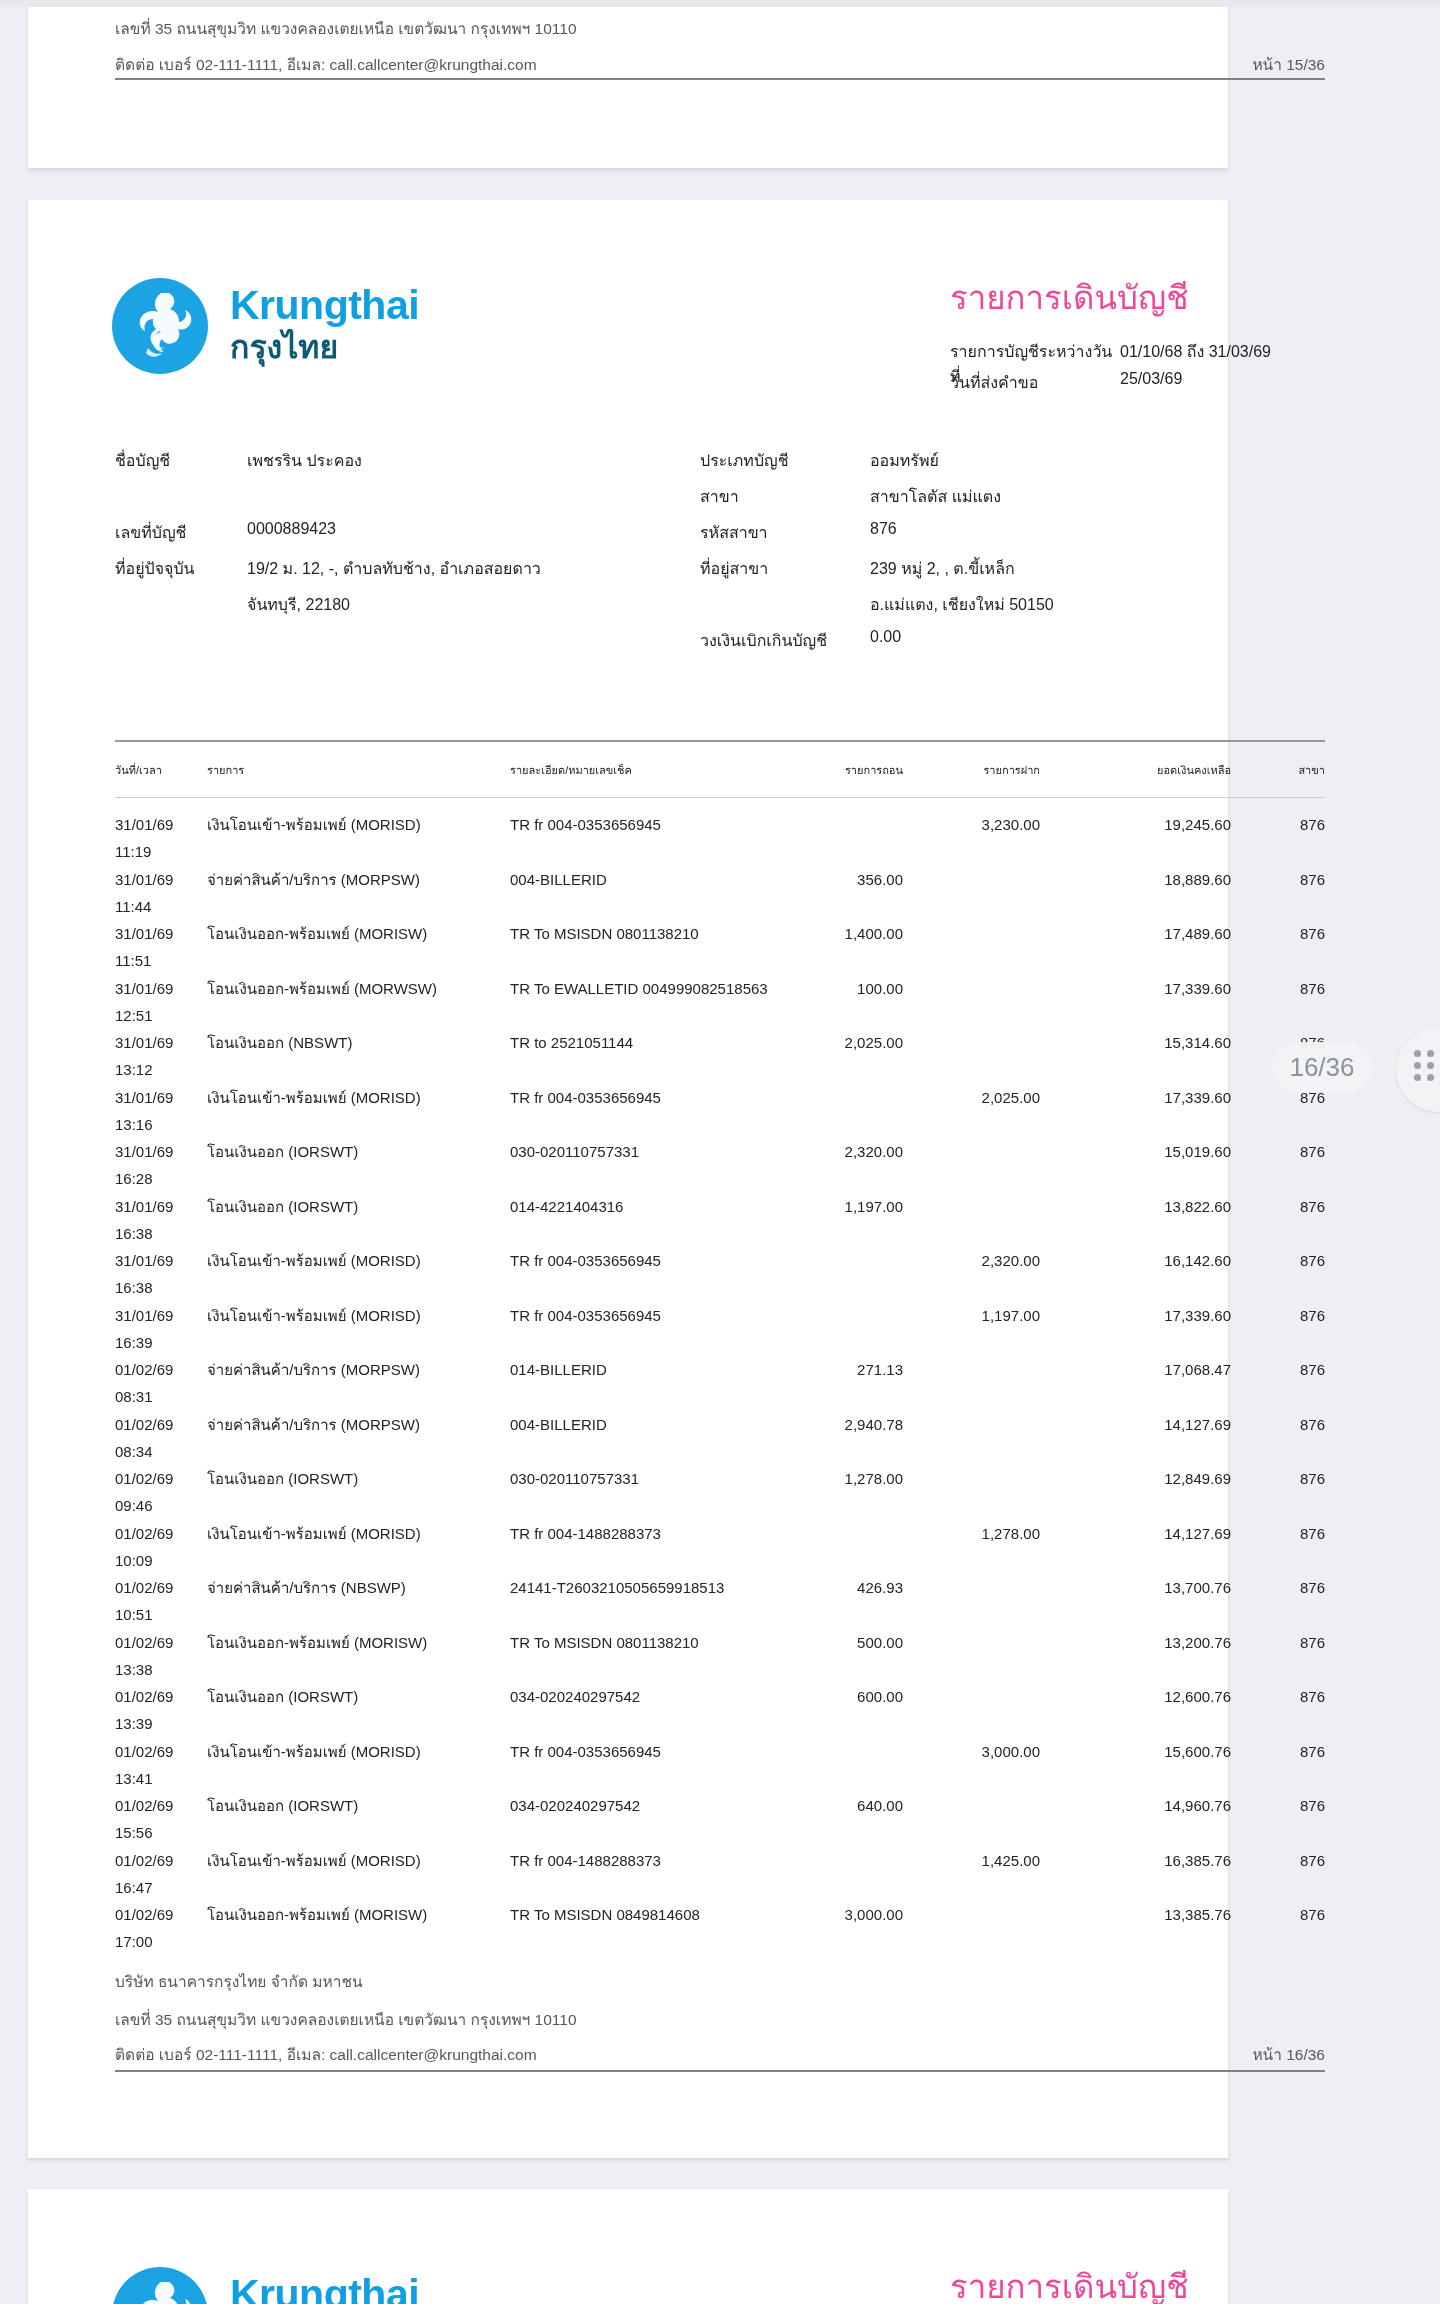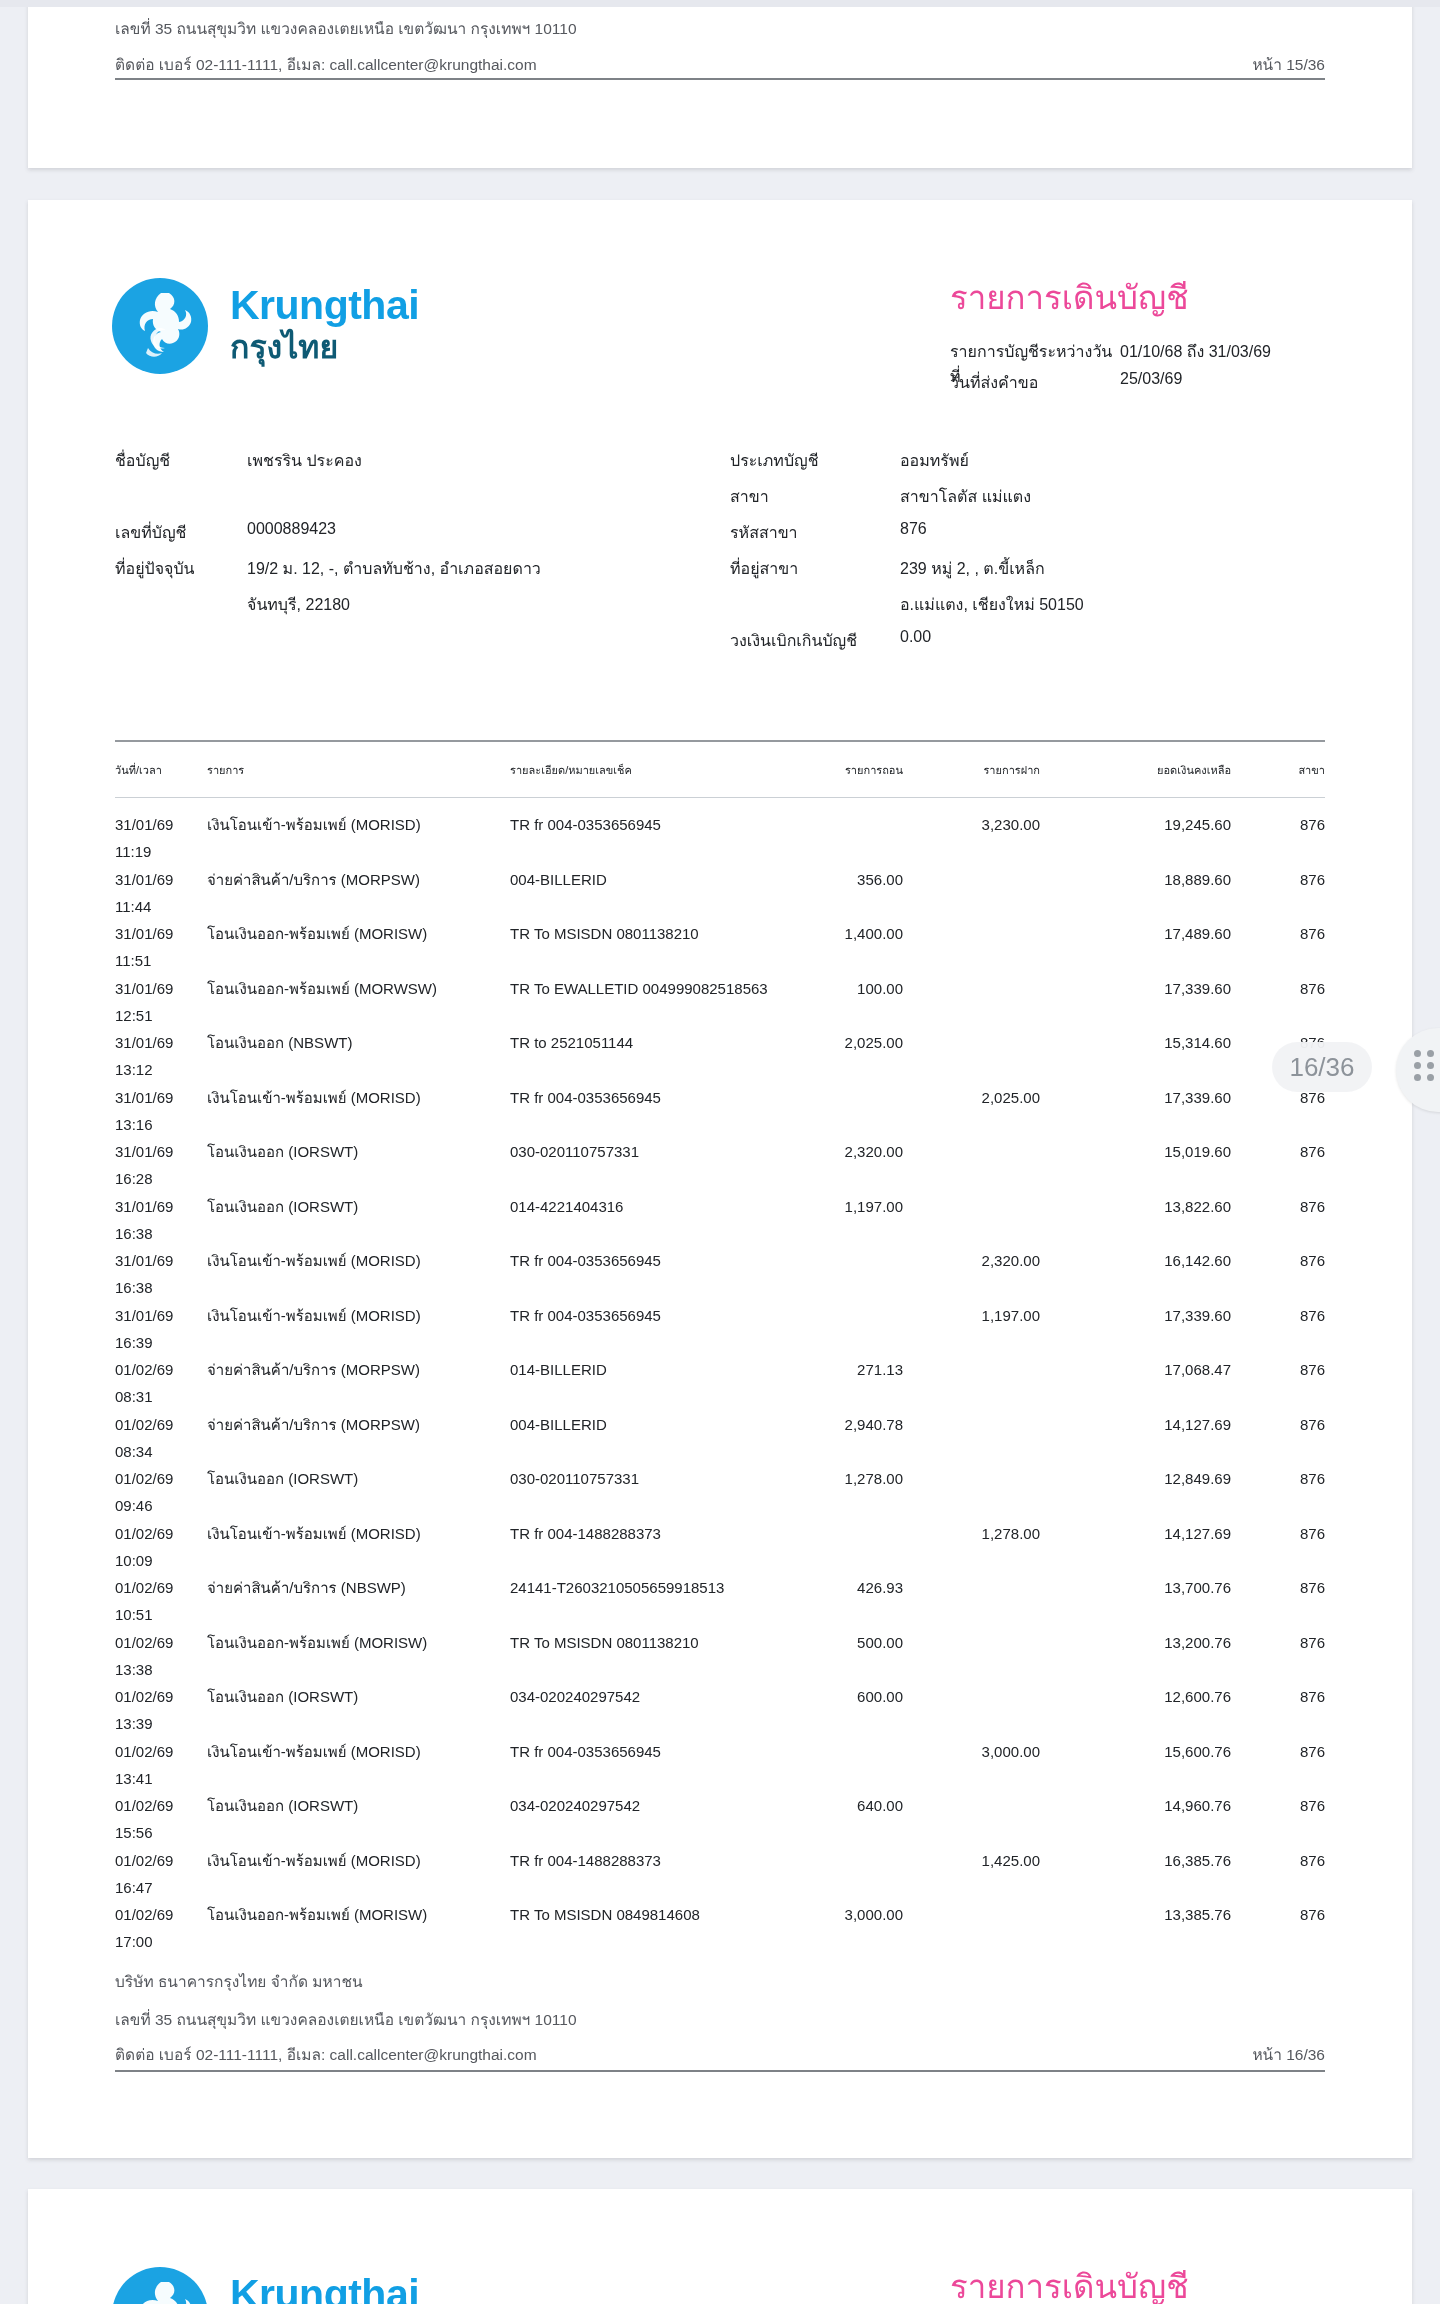--- a/index.html
+++ b/index.html
@@ -6,21 +6,21 @@
   html,body { width:1440px; height:2304px; overflow:hidden; }
   body {
     position:relative;
     background:#edeff4;
     font-family:"Liberation Sans","DejaVu Sans",sans-serif;
     color:#212428;
   }
   .top-shade { position:absolute; top:0; left:0; width:1440px; height:7px;
     background:#e6e8ee; z-index:9; }
 
-  .card { position:absolute; left:28px; width:1384px; background:#ffffff;
+  .card { position:absolute; left:28px; width:1200px; background:#ffffff;
     box-shadow:0 2px 4px rgba(60,64,67,.16); }
   #card15 { top:0; height:168px; }
   #card16 { top:200px; height:1958px; }
   #card17 { top:2189px; height:180px; }
 
   
   .pfoot-line { position:absolute; left:87px; width:1210px; display:flex;
     justify-content:space-between; font-size:15.5px; color:#55585e; }
   .rule { position:absolute; left:87px; width:1210px; height:2px; background:#7e8287; }
 
@@ -33,21 +33,21 @@
   .doc-title { font-size:33px; color:#ec4899; line-height:1.2; }
   .meta-row { position:absolute; display:flex; font-size:16px; width:380px; }
   .meta-row .ml { width:170px; }
   .meta1 { top:61px; }
   .meta2 { top:92px; }
 
   
   .info-row { position:absolute; display:flex; font-size:16px; }
   .info-row.leftcol { left:87px; width:560px; }
   .info-row.leftcol .il { width:132px; }
-  .info-row.rightcol { left:702px; width:595px; }
+  .info-row.rightcol { left:672px; width:595px; }
   .info-row.rightcol .il { width:170px; }
 
   
   .table { position:absolute; left:87px; top:540px; width:1210px; }
   .t-toprule { height:2px; background:#95999e; }
   .t-head { display:flex; height:55px; align-items:center; font-size:11px; color:#212428; }
   .t-headrule { height:1px; background:#cbd0d5; }
   .t-body { padding-top:13px; }
   .t-row { display:flex; height:54.5px; font-size:15px; line-height:27px; }
   .c-date { width:92px; }

